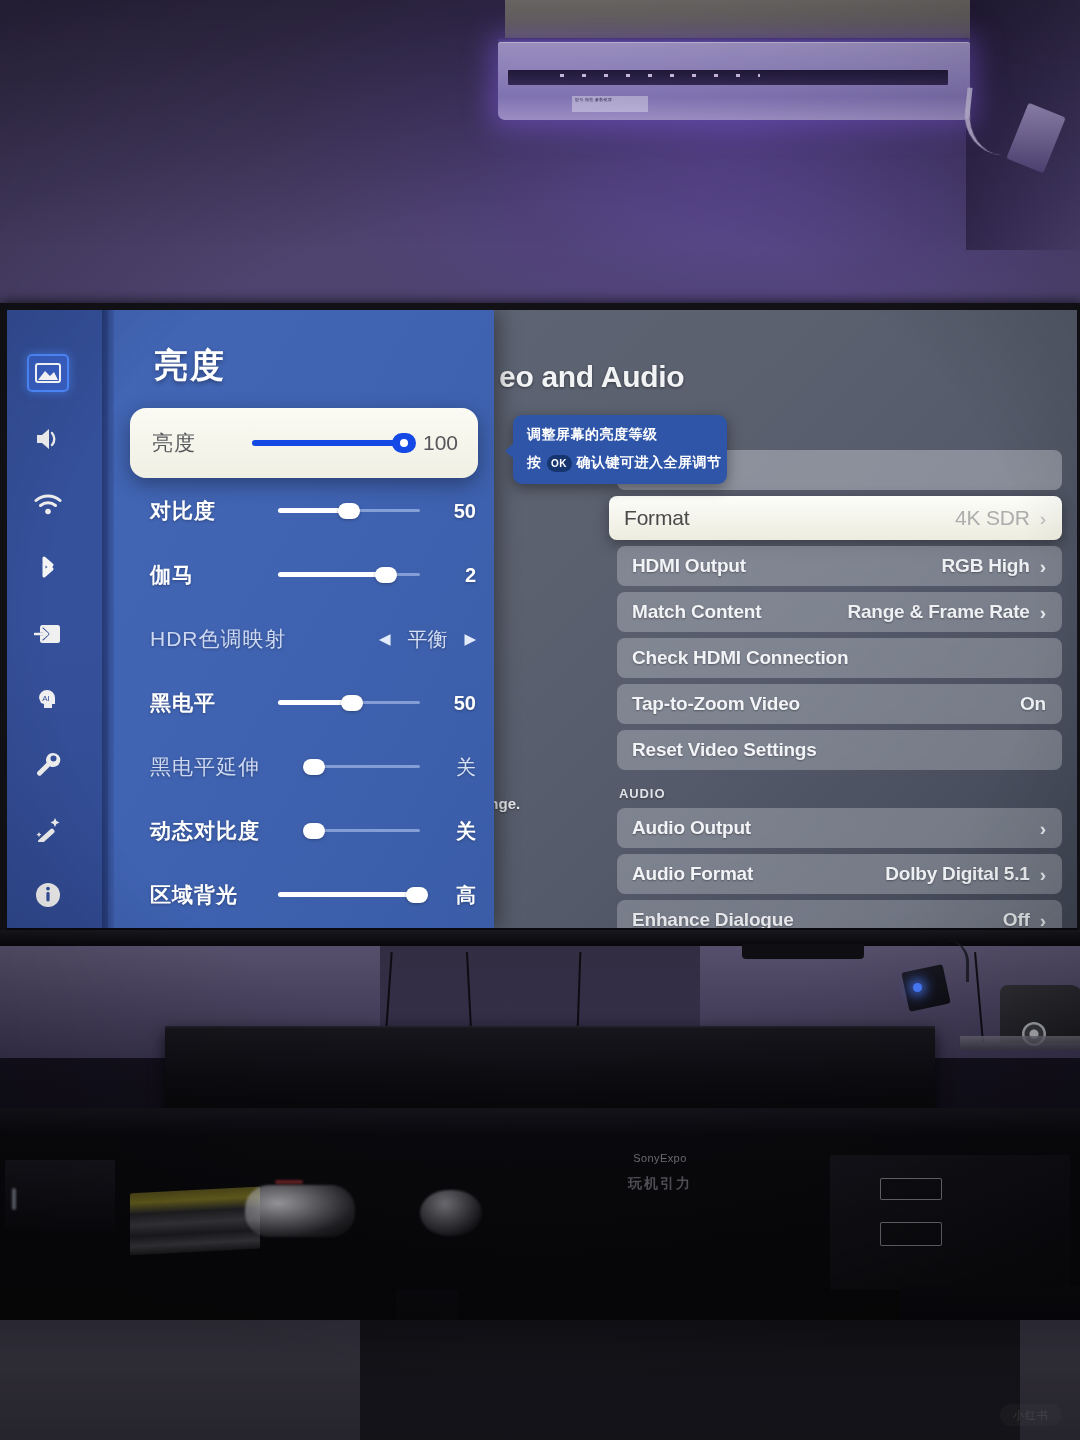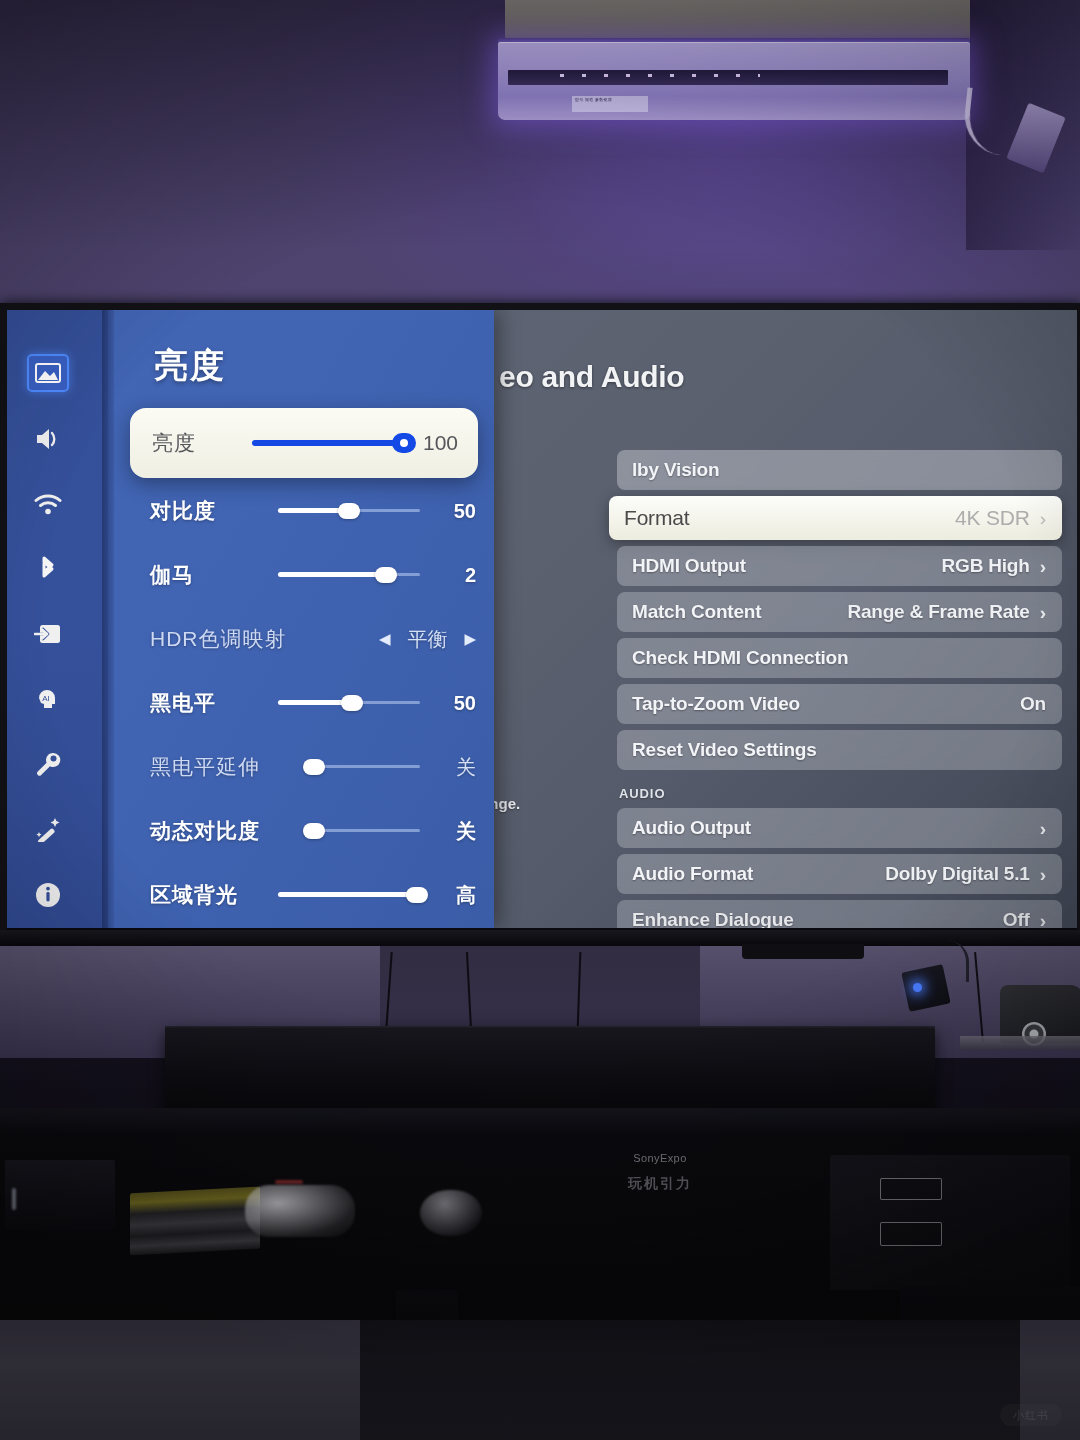--- a/index.html
+++ b/index.html
@@ -638,20 +638,28 @@
             <i class="fsl-fill" style="width:100%"></i>
             <i class="fsl-knob" style="left:100%">
                 <i></i>
               </i>
           </span>
           <span class="f-val">100</span>
         </div>
 
       </div>
 
+      <div class="tip" style="left:506px;top:105px">
+        <div class="tip-l1">调整屏幕的亮度等级</div>
+        <div class="tip-l2">
+          <span>按</span>
+          <span class="ok-key">OK</span>
+          <span>确认键可进入全屏调节</span>
+        </div>
+      </div>
 
     </div>
     <div class="tv-bezel"></div>
   </div>
 
   <div class="room-lower"></div>
   <div class="back-wall"></div>
   <div class="back-wall-dark"></div>
 
   <div class="tv-bottom-edge"></div>

